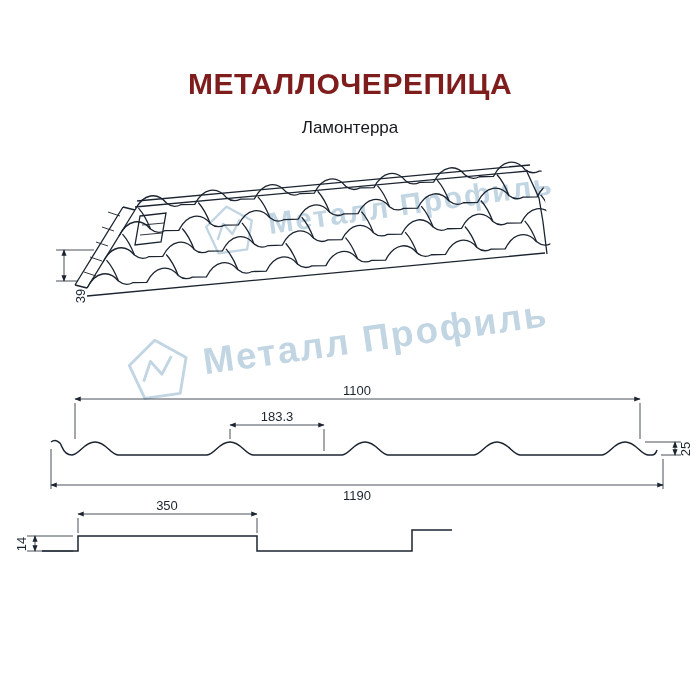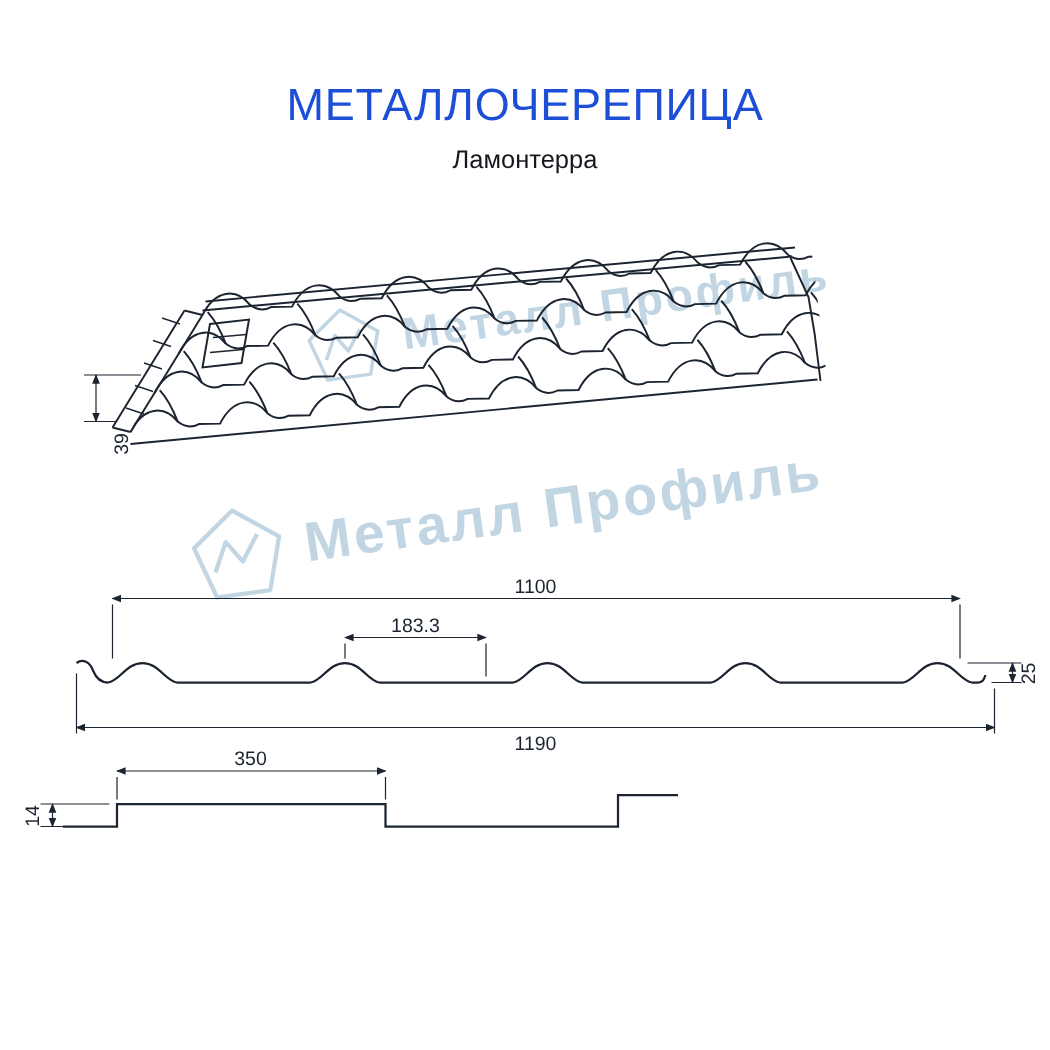--- a/index.html
+++ b/index.html
@@ -1,19 +1,19 @@
 <!DOCTYPE html>
 <html><head>
 <meta charset="utf-8">
 <style>
   html,body{margin:0;padding:0;background:#fff;}
   .page{position:relative;width:700px;height:700px;background:#ffffff;overflow:hidden;
         font-family:"Liberation Sans",sans-serif;color:#0d1117;}
   .header{position:absolute;top:50px;left:0;width:700px;text-align:center;z-index:3;}
-  .title{font-size:30px;font-weight:400;letter-spacing:.5px;color:#1d4ed8;margin:4px;}
+  .title{font-size:30px;font-weight:700;letter-spacing:.5px;color:#7f1d1d;margin:17px;}
   .subtitle{font-size:17px;color:#15181d;margin-top:9px;}
   .wm{position:absolute;display:flex;align-items:center;gap:14px;color:#b7cede;
       font-weight:700;transform:rotate(-8deg);transform-origin:left center;
       white-space:nowrap;z-index:1;opacity:.85;letter-spacing:2px;}
   .wm1{left:205px;top:208px;font-size:30px;}
   .wm2{left:128px;top:342px;font-size:37px;}
   .wm svg{flex:0 0 auto;}
   .drawing{position:absolute;z-index:2;}
   .persp{left:40px;top:158px;}
   .profile{left:35px;top:385px;}

